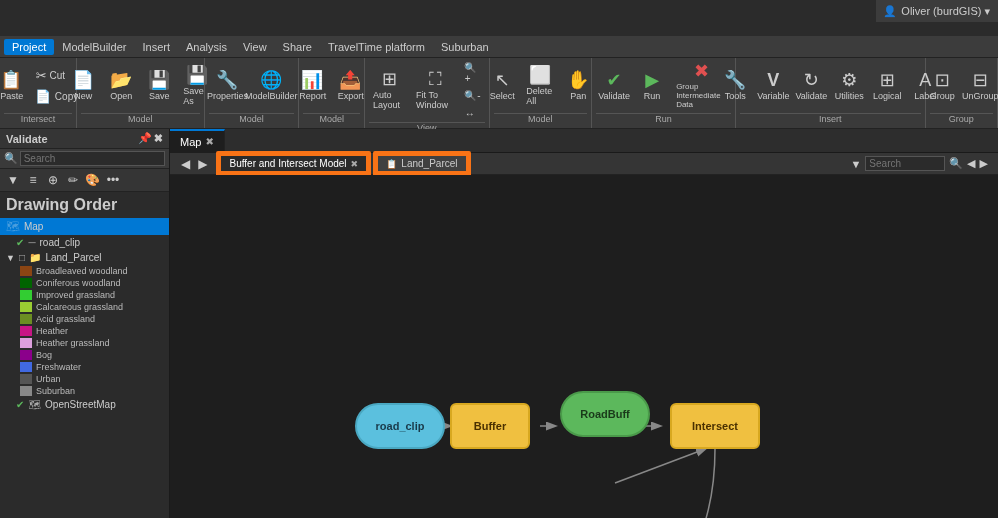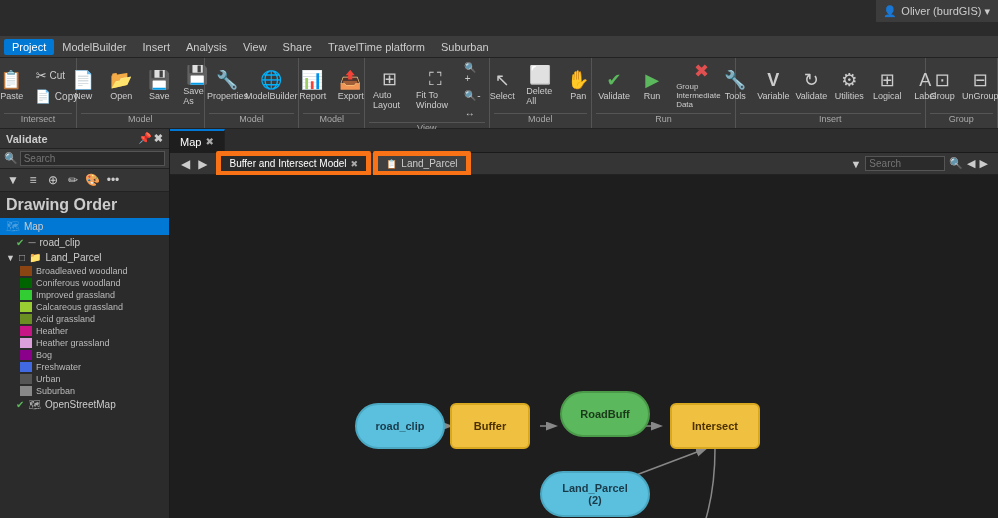--- a/index.html
+++ b/index.html
@@ -440,23 +440,20 @@
       </div>
 
       <div class="diagram-node node-oval node-green" style="left:390px;top:216px;width:90px;height:46px;">
         <span>RoadBuff</span>
       </div>
 
       <div class="diagram-node node-rect node-yellow" style="left:500px;top:228px;width:90px;height:46px;">
         <span>Intersect</span>
       </div>
 
-      <div class="diagram-node node-oval node-blue" style="left:370px;top:296px;width:110px;height:46px;">
-        <span>Land_Parcel (2)</span>
-      </div>
 
       <div style="position:absolute;bottom:0;left:0;right:0;height:14px;background:#2d2d2d;border-top:1px solid #1a1a1a;display:flex;align-items:center;">
         <div style="width:20px;height:12px;background:#505050;border-radius:2px;margin-left:4px;cursor:pointer;"></div>
         <div style="flex:1;height:6px;background:#1a1a1a;margin:0 2px;border-radius:3px;">
           <div style="width:30%;height:100%;background:#555;border-radius:3px;"></div>
         </div>
         <div style="width:20px;height:12px;background:#505050;border-radius:2px;margin-right:4px;cursor:pointer;"></div>
       </div>
     </div>
   </div>

